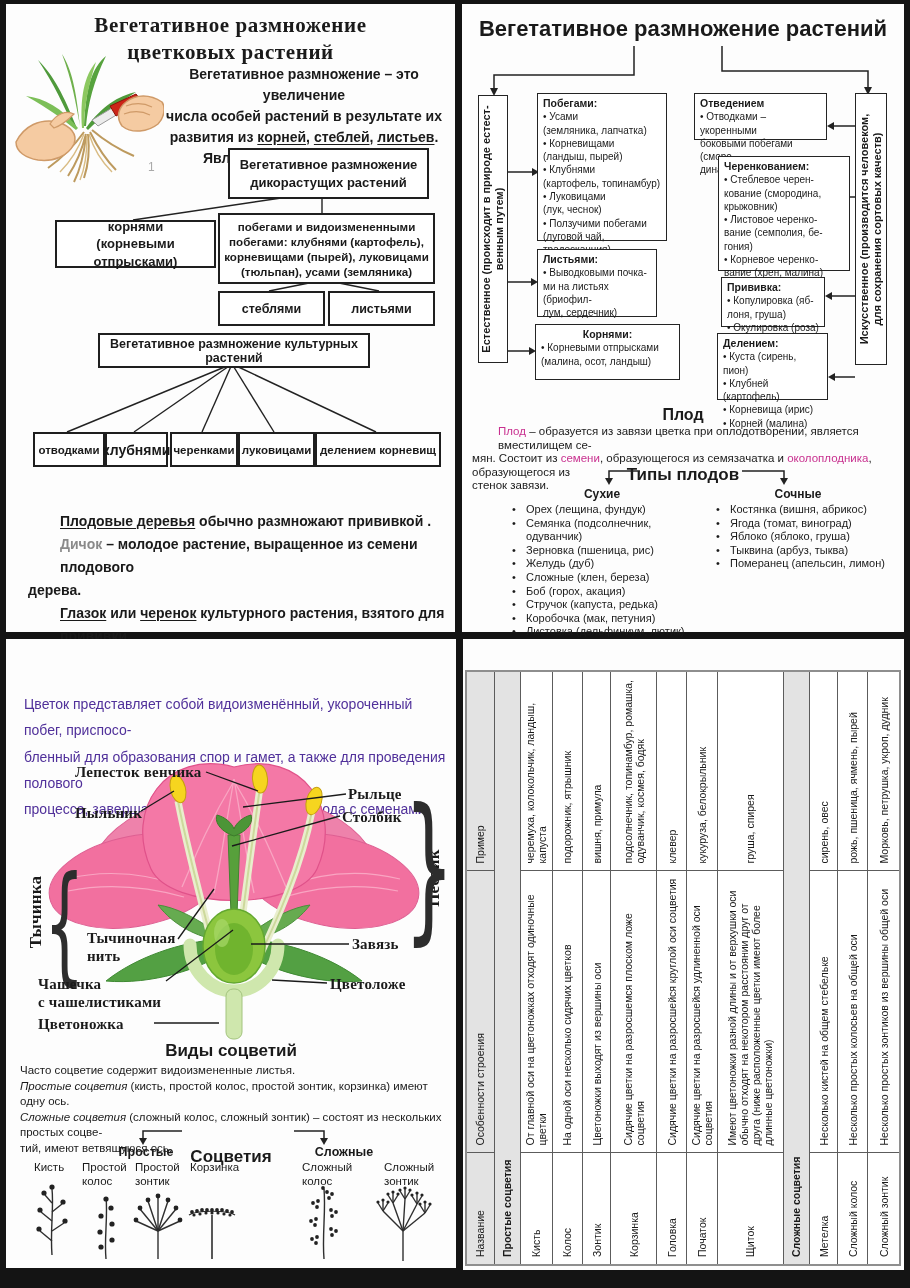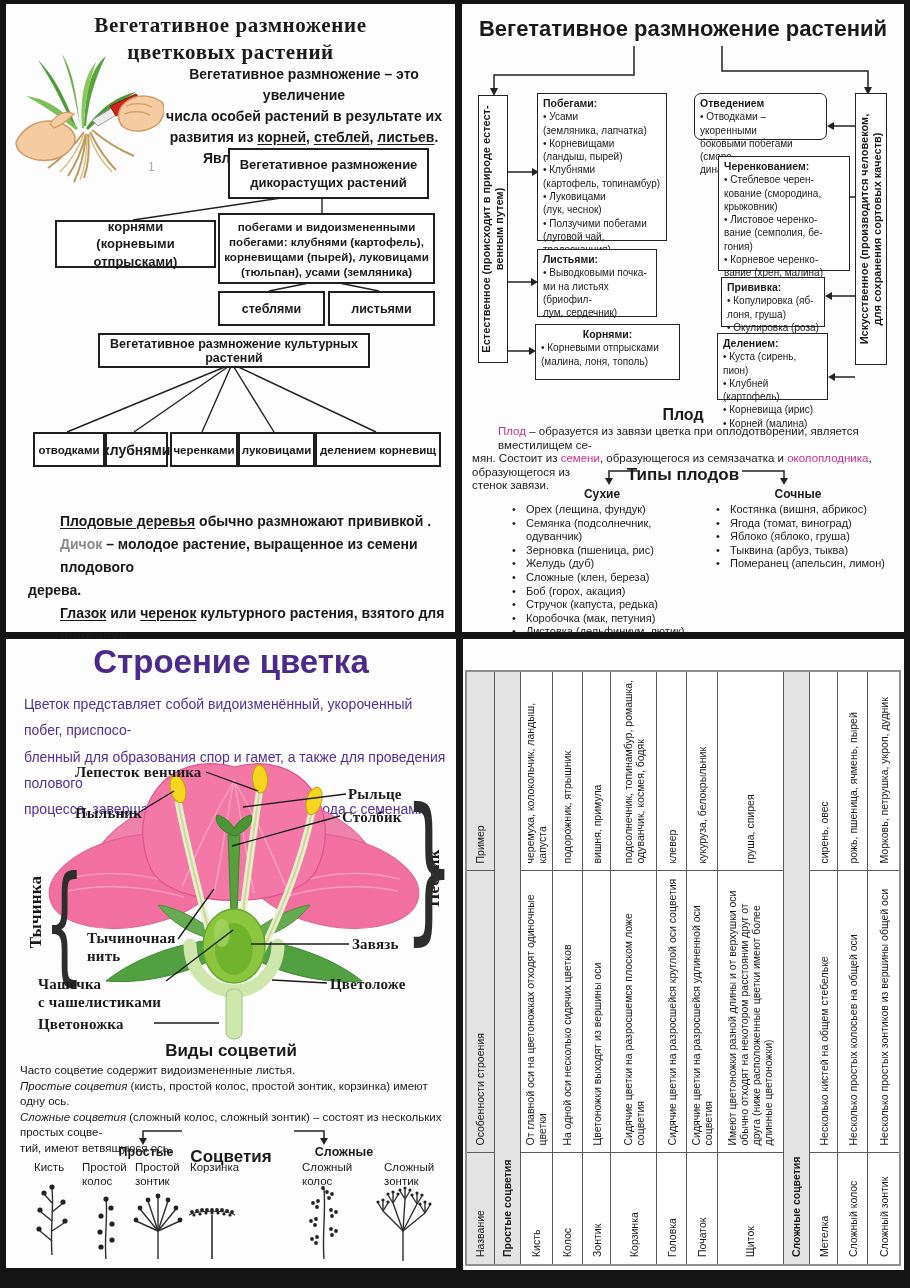--- a/index.html
+++ b/index.html
@@ -226,24 +226,24 @@
   <div class="cat" style="left:75px;top:245px;width:120px;height:68px;">
     <div class="hd">Листьями:</div>
     <div>•    Выводковыми почка-</div>
     <div>ми на листьях (бриофил-</div>
     <div>лум, сердечник)</div>
   </div>
 
   <div class="cat" style="left:73px;top:320px;width:145px;height:56px;">
     <div class="hd" style="text-align:center;">Корнями:</div>
     <div>•    Корневыми отпрысками</div>
-    <div>(малина, лоня, тополь)</div>
-  </div>
-
-  <div class="cat" style="left:232px;top:89px;width:133px;height:47px;border-radius:7px;">
+    <div>(малина, осот, ландыш)</div>
+  </div>
+
+  <div class="cat" style="left:232px;top:89px;width:133px;height:47px;">
     <div class="hd">Отведением</div>
     <div>•    Отводками – укоренными</div>
     <div>боковыми побегами (сморо-</div>
     <div>дина, крыжовник)</div>
   </div>
 
   <div class="cat" style="left:256px;top:152px;width:132px;height:115px;">
     <div class="hd">Черенкованием:</div>
     <div>•    Стеблевое черен-</div>
     <div>кование (смородина,</div>
@@ -308,21 +308,20 @@
     <div class="it">Костянка (вишня, абрикос)</div>
     <div class="it">Ягода (томат, виноград)</div>
     <div class="it">Яблоко (яблоко, груша)</div>
     <div class="it">Тыквина (арбуз, тыква)</div>
     <div class="it">Померанец (апельсин, лимон)</div>
   </div>
 </div>
 
 <div class="panel" style="left:6px;top:639px;width:450px;height:629px;">
 
-  <div class="abs bl-title">Строение цветка</div>
 
   <div class="abs bl-intro">
     <div>Цветок представляет собой видоизменённый, укороченный  побег, приспосо-</div>
     <div>бленный для образования спор и гамет, а также для проведения полового</div>
     <div>процесса, завершающегося образованием плода с семенами</div>
   </div>
 
   <svg class="abs" style="left:0;top:0;" width="450" height="629" viewBox="0 0 450 629">
 
     <ellipse cx="150" cy="205" rx="70" ry="35" fill="#ee82ab" stroke="#de5f92" transform="rotate(-28 150 205)"></ellipse>

